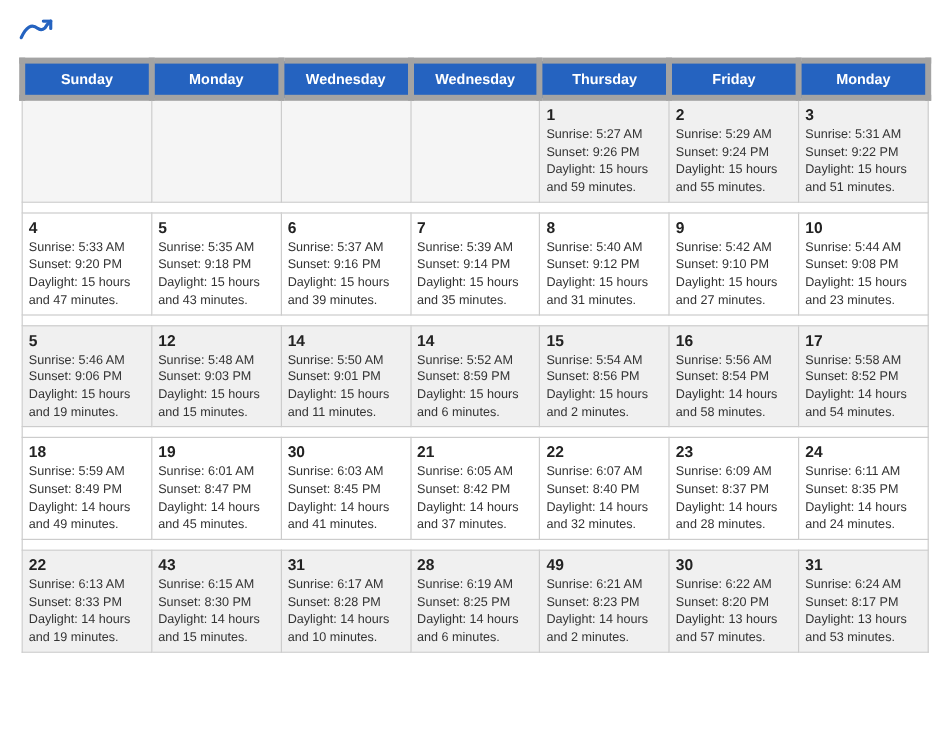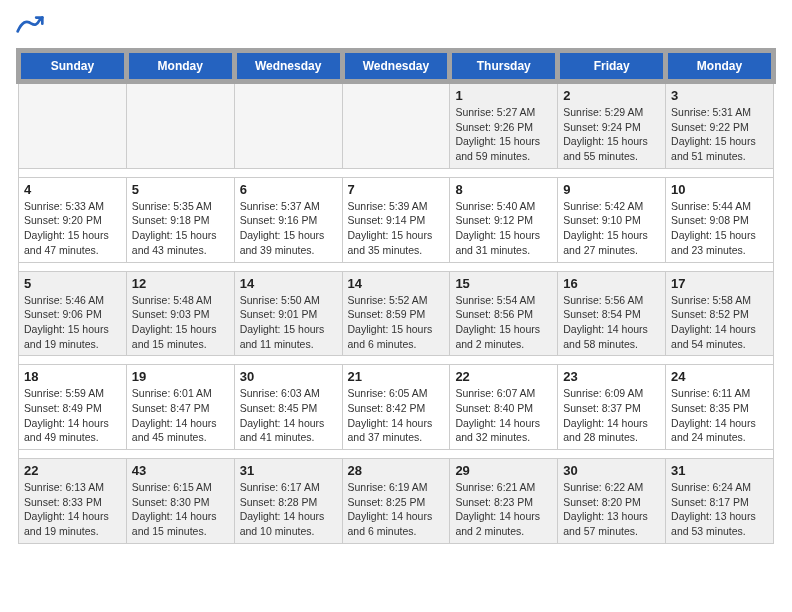--- a/index.html
+++ b/index.html
@@ -255,21 +255,21 @@
         </td>
         <td class="shaded">
           <div class="day-number">31</div>
           <div class="day-info">Sunrise: 6:17 AM<br>Sunset: 8:28 PM<br>Daylight: 14 hours and 10 minutes.</div>
         </td>
         <td class="shaded">
           <div class="day-number">28</div>
           <div class="day-info">Sunrise: 6:19 AM<br>Sunset: 8:25 PM<br>Daylight: 14 hours and 6 minutes.</div>
         </td>
         <td class="shaded">
-          <div class="day-number">29</div>
+          <div class="day-number">49</div>
           <div class="day-info">Sunrise: 6:21 AM<br>Sunset: 8:23 PM<br>Daylight: 14 hours and 2 minutes.</div>
         </td>
         <td class="shaded">
           <div class="day-number">30</div>
           <div class="day-info">Sunrise: 6:22 AM<br>Sunset: 8:20 PM<br>Daylight: 13 hours and 57 minutes.</div>
         </td>
         <td class="shaded">
           <div class="day-number">31</div>
           <div class="day-info">Sunrise: 6:24 AM<br>Sunset: 8:17 PM<br>Daylight: 13 hours and 53 minutes.</div>
         </td>

